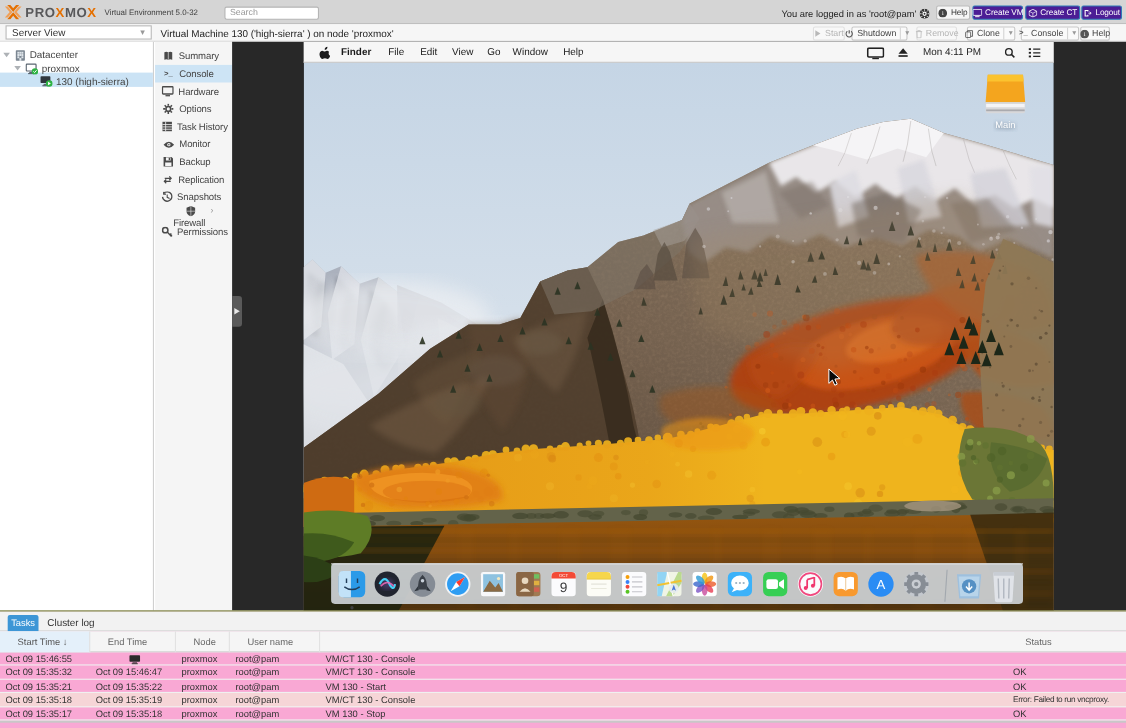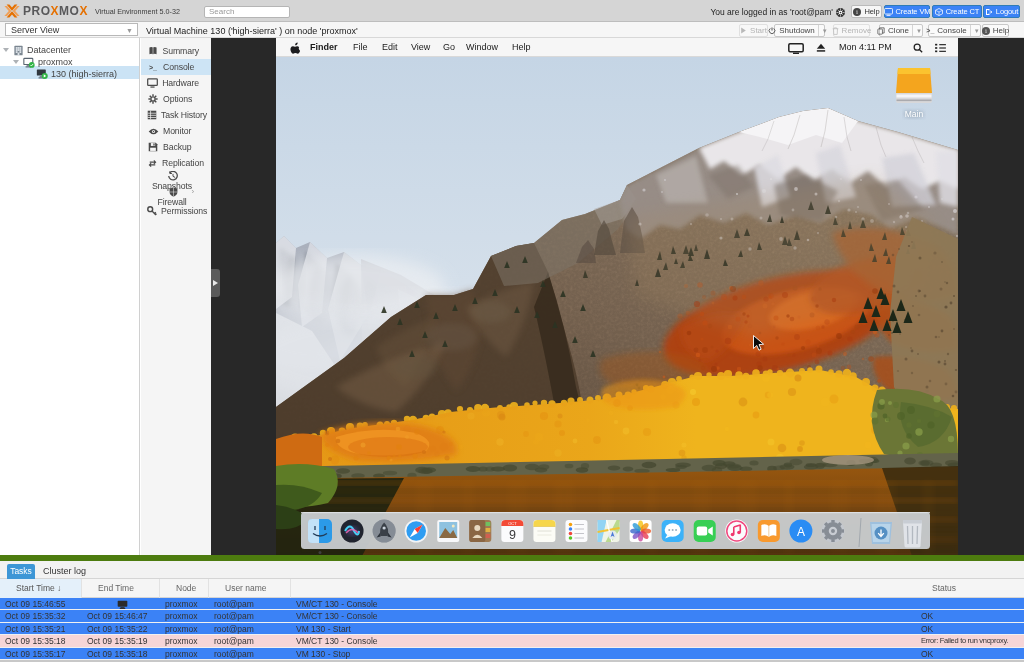--- a/index.html
+++ b/index.html
@@ -9,21 +9,21 @@
 
   
   #hdr { left:0; top:0; width:1024px; height:22px; background:#d5d5d5; border-bottom:1px solid #bdbdbd; }
   #logo { left:4px; top:4px; height:14px; display:flex; align-items:center; }
   #logotxt { font-weight:bold; font-size:12px; letter-spacing:0.5px; color:#58585a; margin-left:3px; }
   #logotxt .ox { color:#e57000; }
   #ve { left:95px; top:7px; font-size:7.2px; color:#3c3c3c; }
   #search { left:204px; top:6px; width:86px; height:12px; background:#fff; border:1px solid #b5b5b5; border-radius:2px; font-size:8px; color:#999; padding-left:4px; line-height:10px; }
   #logged { right:179px; top:7px; font-size:8.5px; color:#222; display:flex; align-items:center; gap:3px; }
   .hbtn { top:5px; height:13px; border-radius:2px; font-size:7.5px; white-space:nowrap; letter-spacing:-0.1px; display:flex; align-items:center; justify-content:center; gap:3px; padding:0; }
-  .bluebtn { background:#3b82f6; border:1px solid #2f7cb6; color:#fff; }
+  .bluebtn { background:#4c1d95; border:1px solid #2f7cb6; color:#fff; }
   .hbtn svg { flex-shrink:0; }
   #bhelp  { right:142px; width:31px; background:#f6f6f6; border:1px solid #bbb; color:#333; }
   #bcvm   { right:94px; width:46px; }
   #bcct   { right:42px; width:50px; }
   #blogout{ right:4px; width:37px; }
 
   
   #tbar { left:0; top:22px; width:1024px; height:16px; background:#f6f6f6; border-bottom:1px solid #d8d8d8; }
   #combo { left:5px; top:23px; width:133px; height:13px; background:#fff; border:1px solid #b8b8b8; font-size:9px; color:#333; padding:1px 0 0 5px; }
   #combo .caret { position:absolute; right:4px; top:3px; color:#999; font-size:7px; }
@@ -49,21 +49,21 @@
   
   #console { left:211px; top:38px; width:813px; height:517px; background:#282828; overflow:hidden; }
   #screen { position:absolute; left:65px; top:0; width:682px; height:518px; background:#000; }
   #macbar { position:absolute; left:0; top:0; width:682px; height:19px; background:#f6f6f6; border-bottom:1px solid #d9d9d9; font-size:9px; color:#1a1a1a; }
   #macbar .mi { position:absolute; top:4px; }
   #wall { position:absolute; left:0; top:19px; width:682px; height:499px; }
   #collapse { left:211px; top:269px; width:9px; height:28px; background:#5a5a5a; border-radius:0 3px 3px 0; }
   #collapse:after { content:""; position:absolute; left:2px; top:11px; border-left:5px solid #e8e8e8; border-top:3px solid transparent; border-bottom:3px solid transparent; }
 
   
-  #tasks { left:0; top:555px; width:1024px; height:107px; background:#3b82f6; border-top:6px solid #4d7c0f; }
+  #tasks { left:0; top:555px; width:1024px; height:107px; background:#f9a8d4; border-top:1px solid #4d7c0f; }
   #tabbar { position:absolute; left:0; top:0; width:1024px; height:18px; background:#f2f2f2; border-bottom:1px solid #d5d5d5; }
   #tabtasks { position:absolute; left:7px; top:3px; width:28px; height:15px; background:#3d96d6; border-radius:2px 2px 0 0; color:#fff; font-size:8.5px; text-align:center; line-height:15px; }
   #tabclog { position:absolute; left:43px; top:3px; font-size:9px; color:#333; line-height:15px; }
   #thead { position:absolute; left:0; top:18px; width:1024px; height:18.5px; background:#f5f5f5; border-bottom:1px solid #d5d5d5; font-size:8.5px; color:#666; }
   .hc { position:absolute; top:0; height:18.5px; line-height:18.5px; padding-left:16px; border-right:1px solid #e2e2e2; }
   #hc1 { left:0; width:82px; background:#e4f0fa; color:#555; }
   #hc2 { left:82px; width:78px; }
   #hc3 { left:160px; width:49px; }
   #hc4 { left:209px; width:82px; }
   #hc5 { left:291px; width:625px; }
@@ -255,21 +255,21 @@
       </div>
     <div class="mrow" style="top:117px;">
         <span class="mic">
           <svg width="11" height="9" viewBox="0 0 16 12">
             <path d="M4 4 L12 4 M10 1.5 L12.5 4 L10 6.5" stroke="#4a4a4a" stroke-width="1.6" fill="none"></path>
             <path d="M12 8 L4 8 M6 5.5 L3.5 8 L6 10.5" stroke="#4a4a4a" stroke-width="1.6" fill="none"></path>
           </svg>
         </span>
         <span class="mtx">Replication</span>
       </div>
-    <div class="mrow" style="top:133px;flex-direction:column;">
+    <div class="mrow" style="top:133px;">
         <span class="mic">
           <svg width="10" height="10" viewBox="0 0 14 14">
             <path d="M2.5 2.5 A6 6 0 1 1 1 7" fill="none" stroke="#4a4a4a" stroke-width="1.8"></path>
             <path d="M2.5 0.5 L2.5 3.5 L5.5 3.5" fill="none" stroke="#4a4a4a" stroke-width="1.4"></path>
             <path d="M7 4 L7 7.5 L10 9" stroke="#4a4a4a" stroke-width="1.4" fill="none"></path>
           </svg>
         </span>
         <span class="mtx">Snapshots</span>
       </div>
     <div class="mrow" style="top:149px;flex-direction:column;">

